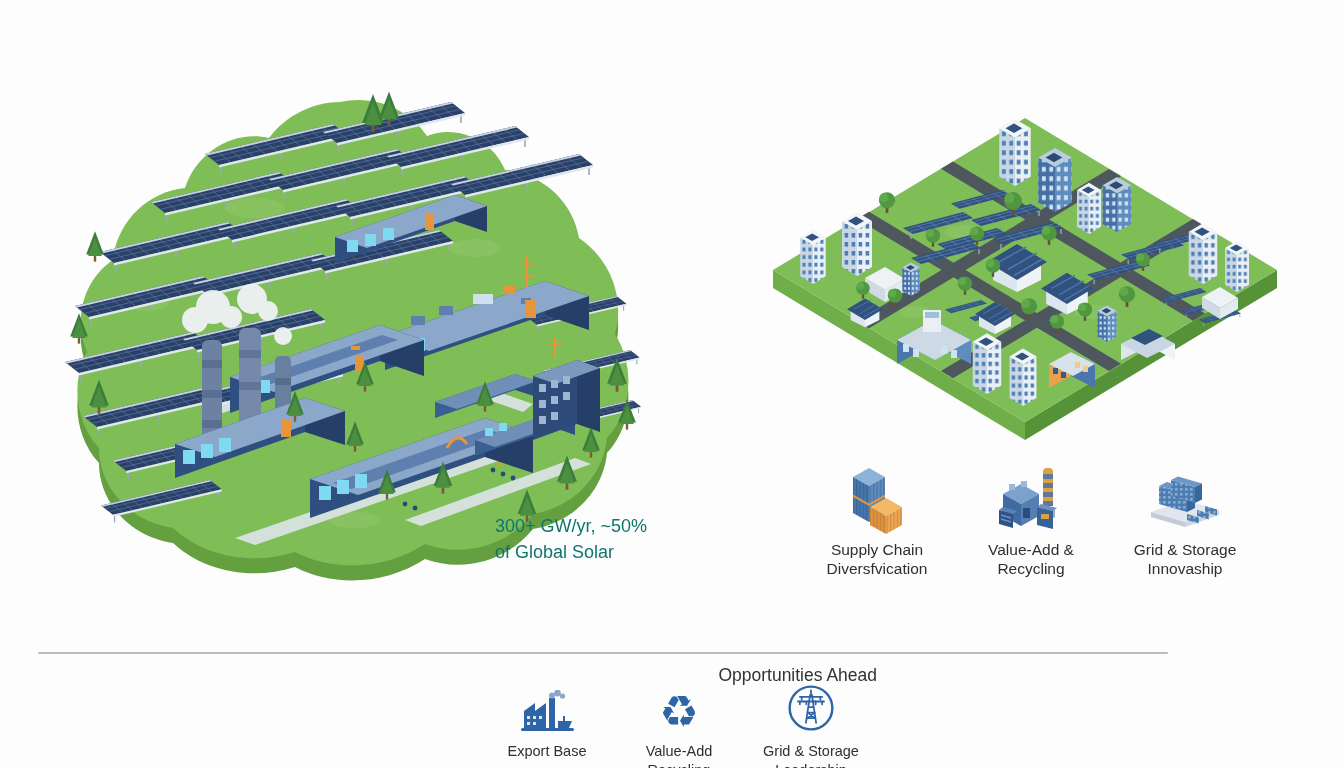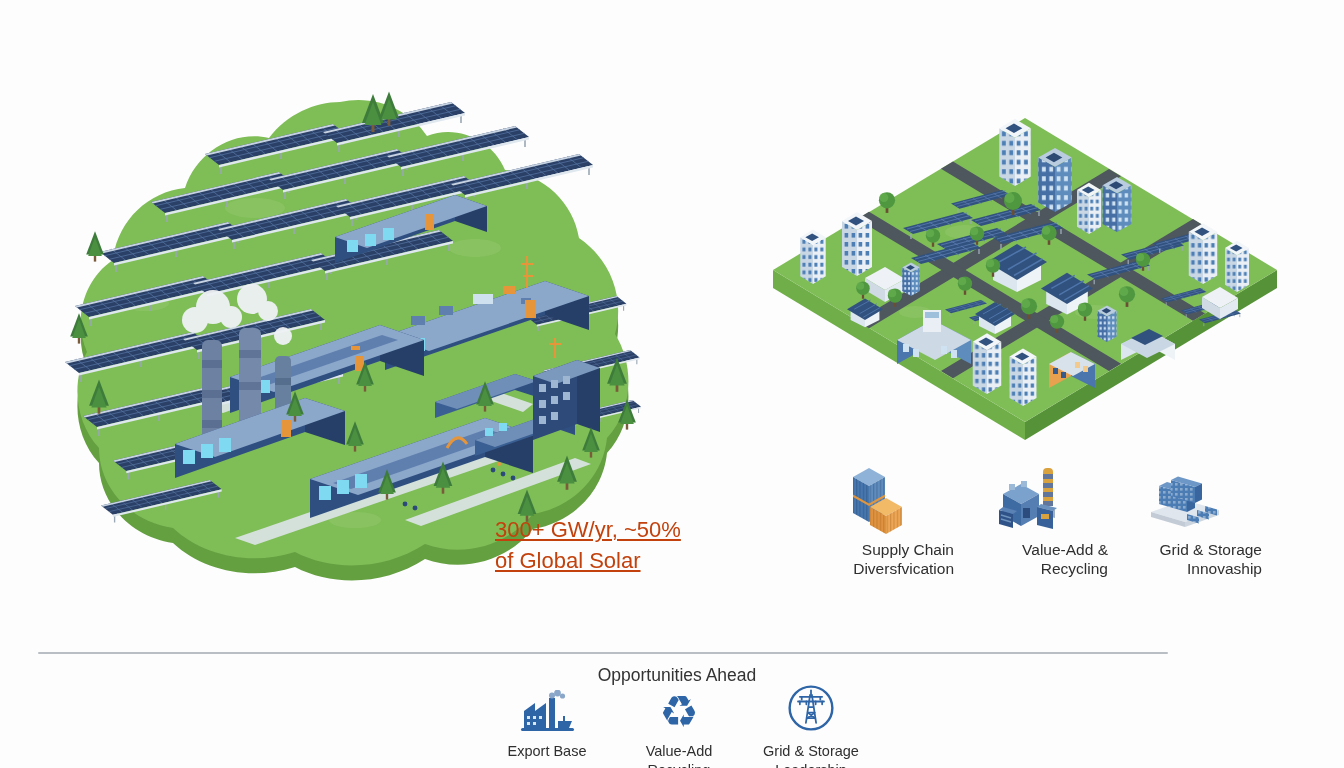--- a/index.html
+++ b/index.html
@@ -13,27 +13,27 @@
   }
   *{margin:0;padding:0;box-sizing:border-box}
   html,body{width:1344px;height:768px;overflow:hidden}
   body{
     position:relative;background:var(--bg);
     font-family:"Liberation Sans", sans-serif;color:var(--text);
   }
   .abs{position:absolute}
   .pre{white-space:pre-line}
   .caption{
-    left:495px;top:514px;font-size:22px;line-height:1.42;color:#c2410c;text-decoration:underline;
+    left:495px;top:514px;font-size:18px;line-height:1.42;color:#0f766e;
   }
-  .feature-col{width:154px;text-align:right}
+  .feature-col{width:154px;text-align:center}
   .feature-col .ic{height:78px;display:flex;align-items:flex-end;justify-content:center}
   .feature-label{margin-top:5px;font-size:15.5px;line-height:1.22;color:#2f2f2f}
   .divider{left:38px;top:652px;width:1130px;height:2px;background:var(--divider);border-radius:1px}
-  .opp-title{left:477px;top:665px;width:400px;text-align:center;font-size:17.5px;color:#333}
+  .opp-title{left:477px;top:665px;width:400px;text-align:right;font-size:17.5px;color:#333}
   .opp-col{width:150px;text-align:center}
   .opp-col .ic{height:46px;display:flex;align-items:flex-end;justify-content:center}
   .opp-label{margin-top:8px;font-size:14.5px;line-height:1.3;color:#2f2f2f}
   .recycle-glyph{
     font-family:"DejaVu Sans", sans-serif;font-size:44px;line-height:44px;
     color:var(--icon-blue);font-weight:bold;
   }
   svg{display:block}
   .pan{fill:var(--panel)}
   .pl{stroke:var(--panel-line);stroke-width:.8;fill:none}

